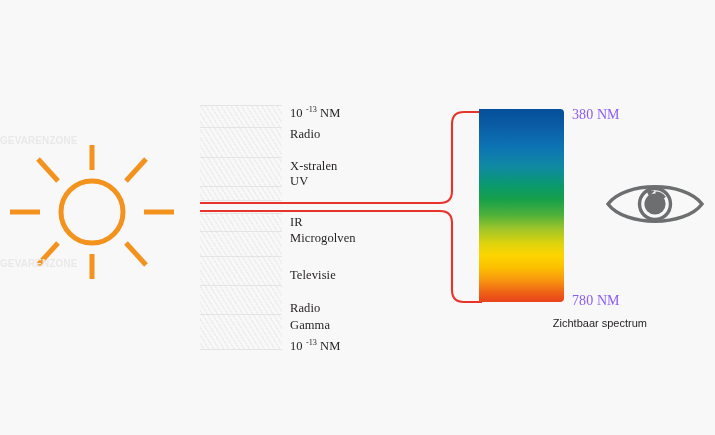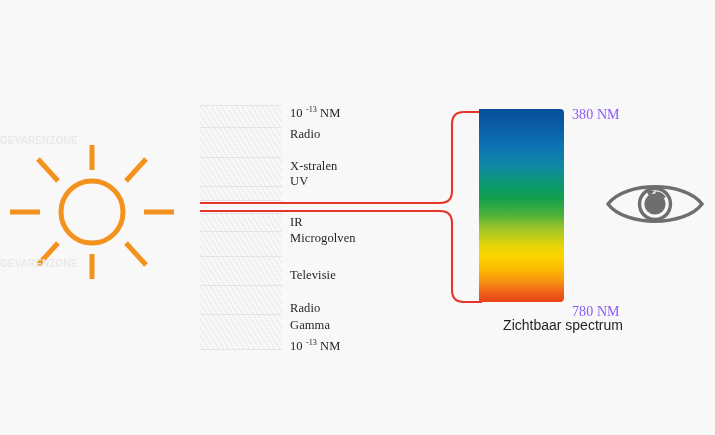--- a/index.html
+++ b/index.html
@@ -135,30 +135,30 @@
   
   .nm-label {
     position: absolute;
     font-family: Liberation Serif, serif;
     font-size: 14px;
     color: #8b5cf6;
     white-space: nowrap;
     letter-spacing: 0.1px;
   }
   #nm-top    { left: 572px; top: 107px; }
-  #nm-bottom { left: 572px; top: 304px; }
+  #nm-bottom { left: 572px; top: 293px; }
 
   #spectrum-caption {
     position: absolute;
     left: 479px;
     top: 317px;
     width: 168px;
-    text-align: center;
+    text-align: right;
     font-family: "Liberation Sans", sans-serif;
-    font-size: 14px;
+    font-size: 11px;
     color: #231f20;
     white-space: nowrap;
   }
 
   
   #eye-icon {
     position: absolute;
     left: 605px;
     top: 178px;
     width: 100px;

